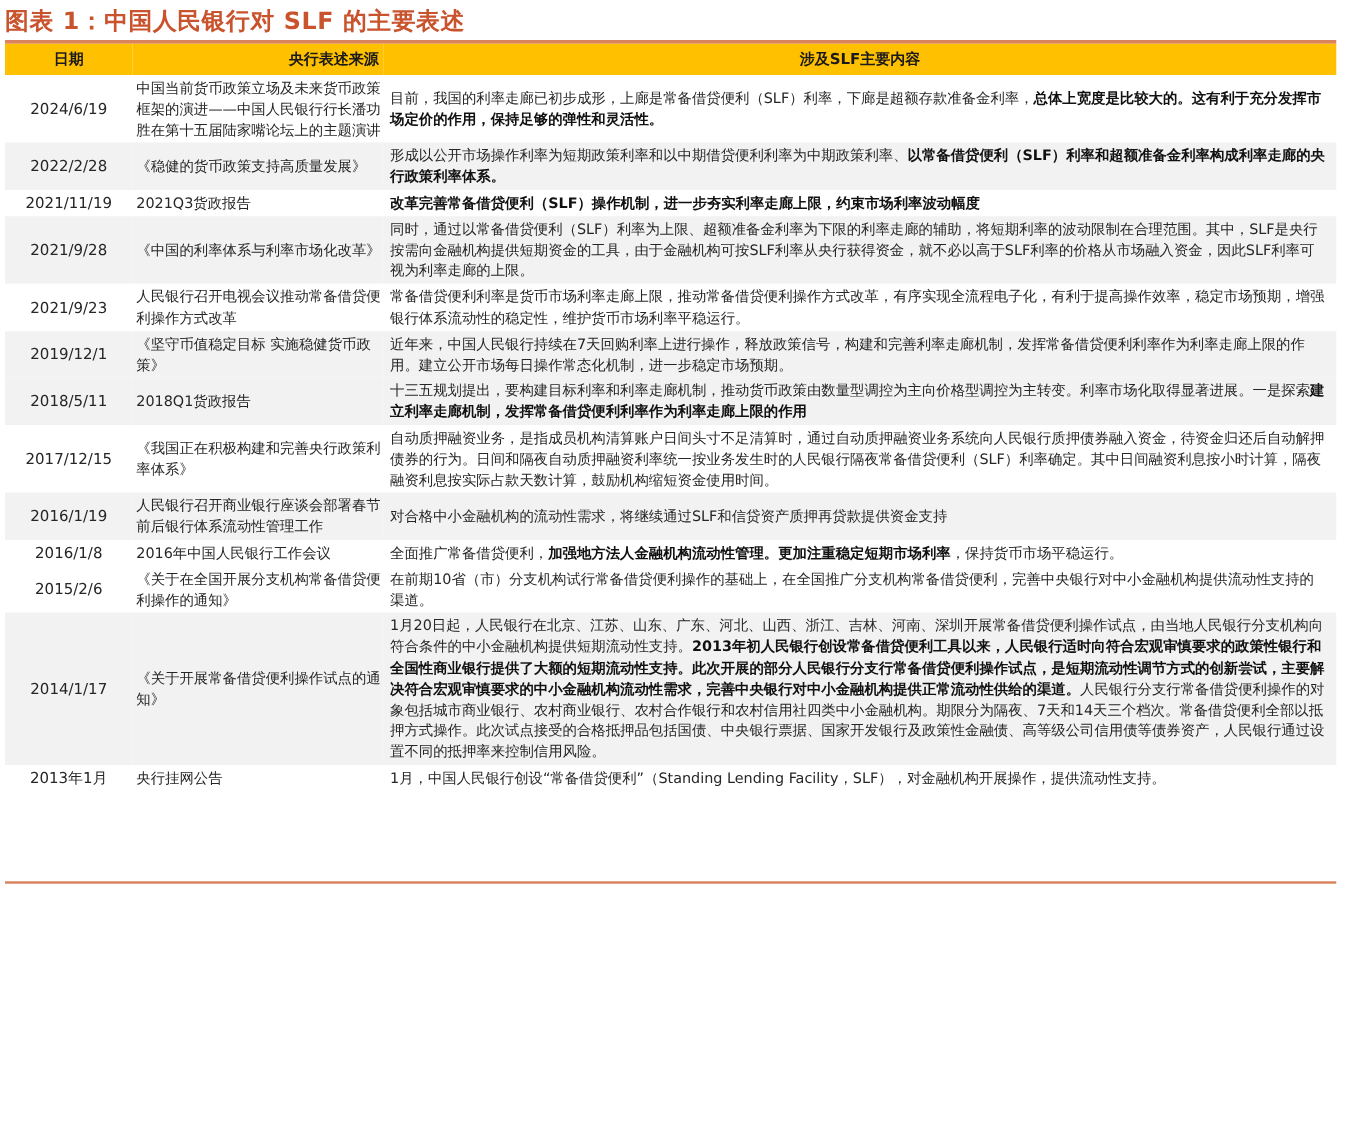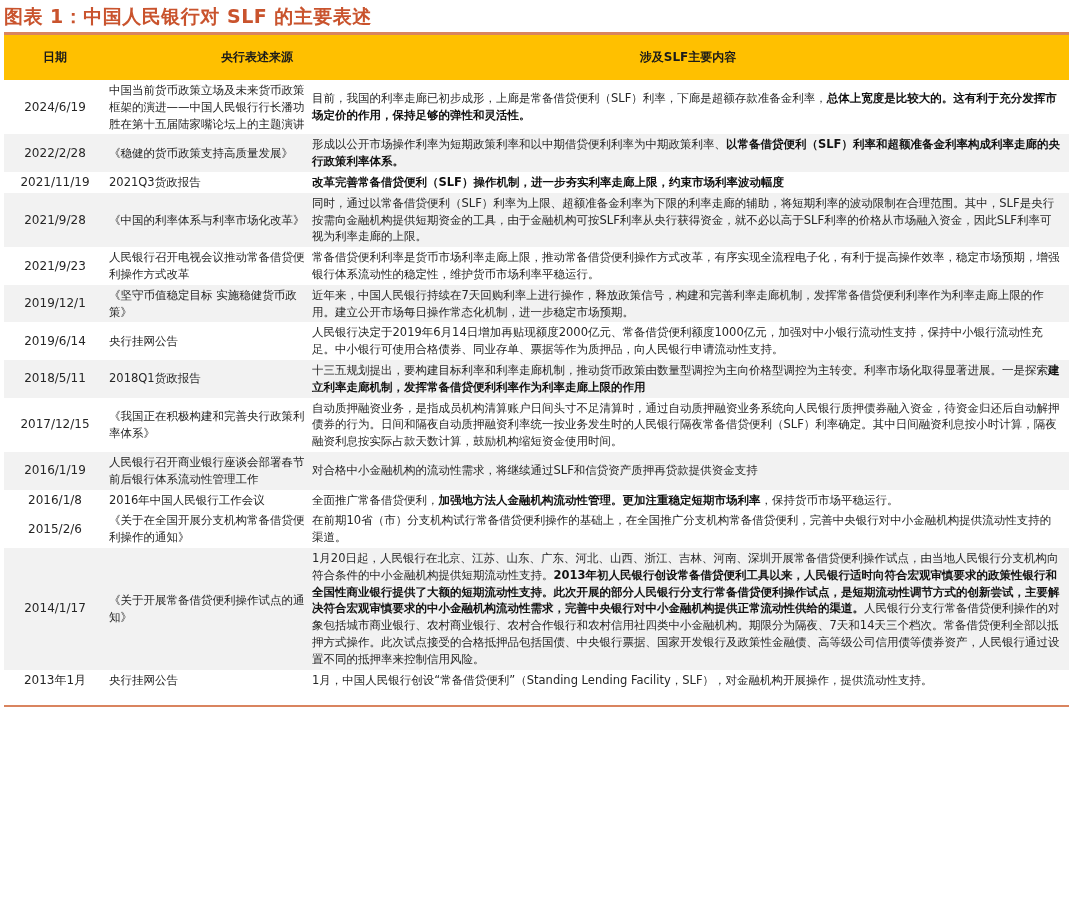--- a/index.html
+++ b/index.html
@@ -16,21 +16,21 @@
   }
   table {
     position: absolute; left: 4px; top: 35px; width: 1065px;
     border-collapse: collapse; table-layout: fixed;
   }
   col.c-date { width: 102px; }
   col.c-src { width: 201px; }
   col.c-content { width: 762px; }
   thead th {
     background: #ffc000; height: 20px; font-size: 12px; font-weight: bold;
-    color: #1a1a1a; text-align: center; vertical-align: middle; padding: 14px; margin-top: 32px;
+    color: #1a1a1a; text-align: center; vertical-align: middle; padding: 4px; margin-top: 32px;
   }
   thead th.th-src { text-align: right; padding-left: 60px; }
   tbody td {
     font-size: 11.5px; line-height: 16.8px; vertical-align: middle;
     padding: 2px 4px; color: #262626;
   }
   tbody tr.odd td { background: #ffffff; }
   tbody tr.even td { background: #f2f2f2; }
   td.date { text-align: center; font-size: 12px; }
   td.src { padding-left: 3px; padding-right: 2px; margin-top: 36px; }
@@ -88,25 +88,20 @@
       <tr class="odd">
         <td class="date">2021/9/23</td>
         <td class="src">人民银行召开电视会议推动常备借贷便利操作方式改革</td>
         <td class="content"><span>常备借贷便利利率是货币市场利率走廊上限，推动常备借贷便利操作方式改革，有序实现全流程电子化，有利于提高操作效率，稳定市场预期，增强银行体系流动性的稳定性，维护货币市场利率平稳运行。</span></td>
       </tr>
       <tr class="even">
         <td class="date">2019/12/1</td>
         <td class="src">《坚守币值稳定目标 实施稳健货币政策》</td>
         <td class="content"><span>近年来，中国人民银行持续在7天回购利率上进行操作，释放政策信号，构建和完善利率走廊机制，发挥常备借贷便利利率作为利率走廊上限的作用。建立公开市场每日操作常态化机制，进一步稳定市场预期。</span></td>
       </tr>
-      <tr class="odd">
-        <td class="date">2019/6/14</td>
-        <td class="src">央行挂网公告</td>
-        <td class="content"><span>人民银行决定于2019年6月14日增加再贴现额度2000亿元、常备借贷便利额度1000亿元，加强对中小银行流动性支持，保持中小银行流动性充足。中小银行可使用合格债券、同业存单、票据等作为质押品，向人民银行申请流动性支持。</span></td>
-      </tr>
       <tr class="even">
         <td class="date">2018/5/11</td>
         <td class="src">2018Q1货政报告</td>
         <td class="content"><span>十三五规划提出，要构建目标利率和利率走廊机制，推动货币政策由数量型调控为主向价格型调控为主转变。利率市场化取得显著进展。一是探索</span><b>建立利率走廊机制，发挥常备借贷便利利率作为利率走廊上限的作用</b></td>
       </tr>
       <tr class="odd">
         <td class="date">2017/12/15</td>
         <td class="src">《我国正在积极构建和完善央行政策利率体系》</td>
         <td class="content"><span>自动质押融资业务，是指成员机构清算账户日间头寸不足清算时，通过自动质押融资业务系统向人民银行质押债券融入资金，待资金归还后自动解押债券的行为。日间和隔夜自动质押融资利率统一按业务发生时的人民银行隔夜常备借贷便利（SLF）利率确定。其中日间融资利息按小时计算，隔夜融资利息按实际占款天数计算，鼓励机构缩短资金使用时间。</span></td>
       </tr>

